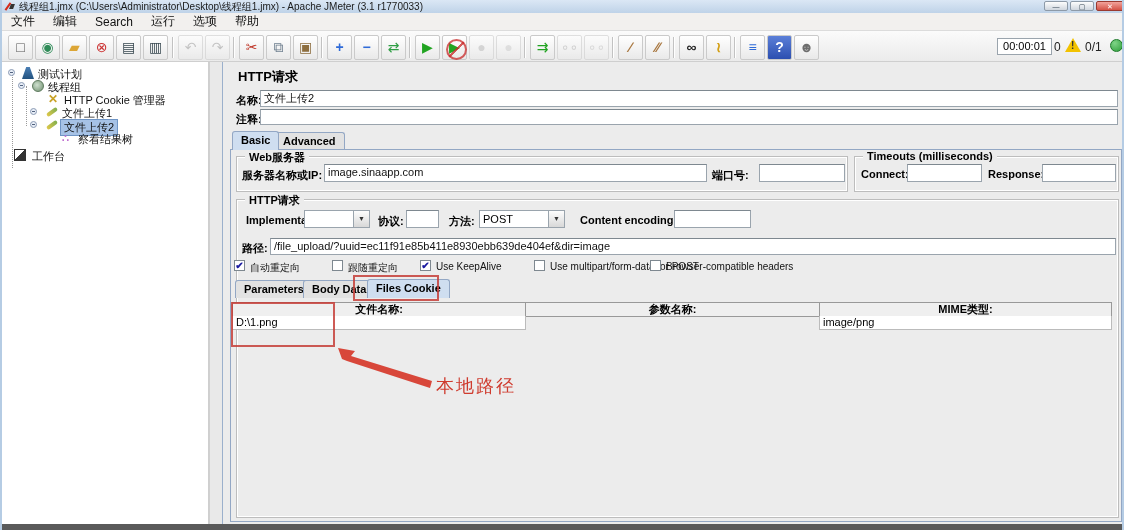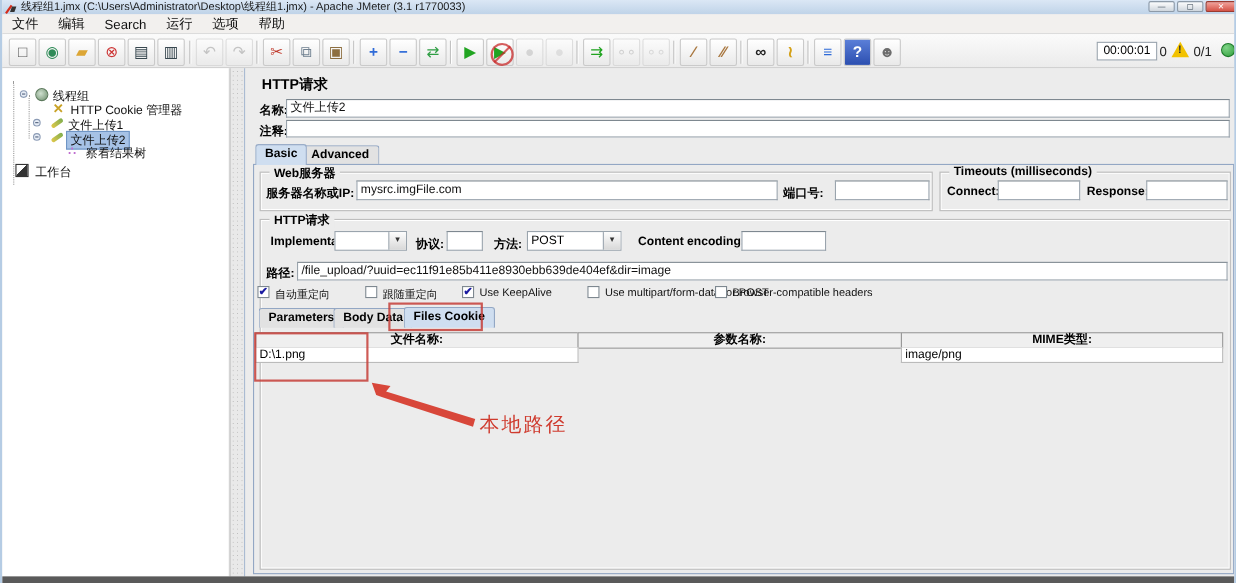--- a/index.html
+++ b/index.html
@@ -4,21 +4,21 @@
 <style>
   * { margin:0; padding:0; box-sizing:border-box; }
   body { font-family:"Liberation Sans", sans-serif; background:#888; }
   #win { position:relative; width:1124px; height:530px; background:#ececec;
          border-left:2px solid #b5cce4; border-right:2px solid #b5cce4; overflow:hidden; }
   .abs { position:absolute; }
 
   
   #titlebar { left:0; top:0; width:100%; height:13px;
     background:linear-gradient(#dbe7f5,#bfd3e8); font-size:10px; color:#1a1a1a;
-    display:flex; align-items:flex-end; padding-left:4px; }
+    display:flex; align-items:center; padding-left:4px; }
   .logo { width:9px; height:9px; margin-right:4px; position:relative; }
   .logo:before { content:""; position:absolute; left:1px; top:0; width:2px; height:9px;
     background:#d62c1a; transform:rotate(35deg); }
   .logo:after { content:""; position:absolute; left:4px; top:2px; width:4px; height:5px;
     background:#333; transform:skewX(-20deg); }
   .winbtn { top:1px; height:10px; border:1px solid #8d9aa8; border-radius:2px;
     background:linear-gradient(#fdfdfd,#cfd6de); }
   #btn-close { background:linear-gradient(#f2a39b,#d45347); border-color:#9a3a30; }
   .winglyph { font-size:7px; color:#30404f; display:block; text-align:center; line-height:9px; }
   #btn-close .winglyph { color:#fff; }
@@ -231,20 +231,25 @@
 
   <div id="timerbox" class="abs">00:00:01</div>
   <span class="statustxt abs" style="left:1052px">0</span>
   <div id="warn-tri" class="abs"></div>
   <span class="statustxt abs" style="left:1083px">0/1</span>
   <div id="green-dot" class="abs"></div>
 
   <div id="treepanel" class="abs">
     <div class="dotline" style="left:10px;top:12px;height:94px"></div>
     <div class="dotline" style="left:24px;top:24px;height:40px"></div>
+    <div class="trow" style="left:0;top:4px;width:207px">
+      <span class="knob" style="left:6px"></span>
+      <span class="ticon i-plan" style="left:20px"></span>
+      <span class="lbl" style="left:36px">测试计划</span>
+    </div>
     <div class="trow" style="left:0;top:17px;width:201px">
       <span class="knob" style="left:16px"></span>
       <span class="ticon i-thread" style="left:30px"></span>
       <span class="lbl" style="left:46px">线程组</span>
     </div>
     <div class="trow" style="left:0;top:30px;width:207px">
       <span class="ticon i-cookie" style="left:46px">✕</span>
       <span class="lbl" style="left:62px">HTTP Cookie 管理器</span>
     </div>
     <div class="trow" style="left:0;top:43px;width:240px">
@@ -276,21 +281,21 @@
   <div class="tf" style="left:258px;top:109px;width:858px;height:16px"></div>
 
   <div class="tab sel" style="left:230px;top:131px">Basic</div>
   <div class="tab" style="left:272px;top:132px">Advanced</div>
   <div class="tabpanel" style="left:228px;top:149px;width:892px;height:373px"></div>
 
   <div class="fieldset" style="left:234px;top:156px;width:612px;height:36px">
     <span class="legend">Web服务器</span>
   </div>
   <span class="flabel abs" style="left:240px;top:168px">服务器名称或IP:</span>
-  <div class="tf" style="left:322px;top:164px;width:383px;height:18px">mysrc.imgFile.com</div>
+  <div class="tf" style="left:322px;top:164px;width:383px;height:18px">image.sinaapp.com</div>
   <span class="flabel abs" style="left:710px;top:168px">端口号:</span>
   <div class="tf" style="left:757px;top:164px;width:86px;height:18px"></div>
 
   <div class="fieldset" style="left:852px;top:156px;width:265px;height:36px">
     <span class="legend">Timeouts (milliseconds)</span>
   </div>
   <span class="flabel abs" style="left:859px;top:168px">Connect:</span>
   <div class="tf" style="left:905px;top:164px;width:75px;height:18px"></div>
   <span class="flabel abs" style="left:986px;top:168px">Response:</span>
   <div class="tf" style="left:1040px;top:164px;width:74px;height:18px"></div>

